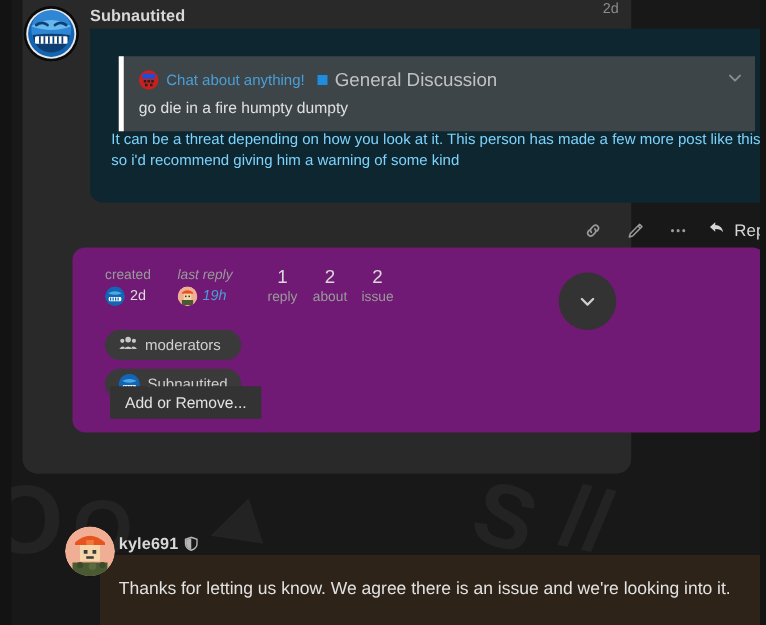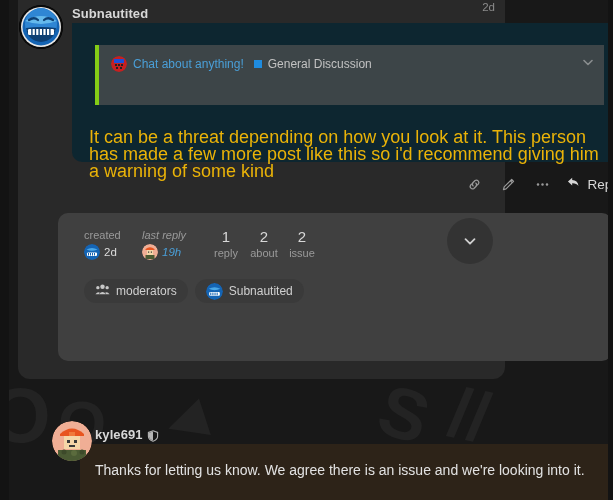--- a/index.html
+++ b/index.html
@@ -99,21 +99,21 @@
     background: #0d2630;
     border-radius: 0 0 10px 10px;
   }
 
   
   .quote {
     position: absolute;
     left: 23px; top: 22px;
     width: 509px; height: 60px;
     background: #3d4548;
-    border-left: 4px solid #84cc16;
+    border-left: 4px solid #ffffff;
   }
   .quote-head {
     position: absolute;
     left: 12px; top: 10px;
     right: 28px;
     height: 18px;
     display: flex;
     align-items: center;
     gap: 6px;
   }
@@ -129,44 +129,44 @@
     white-space: nowrap;
   }
   .cat-square {
     width: 8px; height: 8px;
     background: #1f8ce0;
     display: inline-block;
     flex: 0 0 auto;
     margin-left: 4px;
   }
   .cat-name {
-    font-size: 12px;
+    font-size: 15px;
     color: #c2c2c2;
     white-space: nowrap;
   }
   .quote-chevron {
     position: absolute;
     right: 9px; top: 10px;
     width: 14px; height: 14px;
     opacity: 0.55;
   }
   .quote-text {
     position: absolute;
     left: 12px; top: 34px;
     font-size: 12.5px;
     color: #e0e0e0;
   }
 
   .post1-text {
     position: absolute;
-    left: 17px; top: 106px;
+    left: 17px; top: 80px;
     width: 520px;
-    font-size: 18px;
+    font-size: 12px;
     line-height: 17px;
-    color: #eab308;
+    color: #7dd3fc;
   }
 
   
   .actions {
     position: absolute;
     left: 54px; top: 170px;
     width: 554px;
     height: 30px;
   }
   .act {
@@ -186,23 +186,23 @@
     height: 28px;
     display: flex; align-items: center; gap: 6px;
     color: #d6d6d6;
     font-size: 13.5px;
     padding-right: 4px;
   }
 
   
   .topicmap {
     position: absolute;
-    left: 40px; top: 213px;
+    left: 40px; top: 198px;
     width: 554px; height: 148px;
-    background: #404040;
+    background: #701a75;
     border-radius: 10px;
   }
   .stats {
     position: absolute;
     left: 26px; top: 16px;
     display: flex;
     align-items: flex-start;
     gap: 0;
   }
   .stat {
@@ -221,20 +221,21 @@
   .stat-date.link { color: #4a9fd8; }
   .stat-num { width: 38px; align-items: center; }
   .num-big { font-size: 15px; color: #d8d8d8; line-height: 16px; margin-bottom: 2px; }
   .num-lbl { font-size: 11px; color: #9a9a9a; }
 
   .participants {
     position: absolute;
     left: 26px; top: 66px;
     display: flex;
     gap: 7px;
+    flex-direction: column;
   }
   .pill {
     display: flex; align-items: center; gap: 6px;
     height: 24px;
     padding: 0 11px;
     border-radius: 12px;
     background: #3a3a3a;
     font-size: 12px;
     color: #d0d0d0;
   }
@@ -341,20 +342,21 @@
           </span>
           <span class="quote-title">Chat about anything!</span>
           <span class="cat-square"></span>
           <span class="cat-name">General Discussion</span>
         </div>
         <span class="quote-chevron">
           <svg viewBox="0 0 14 14" width="14" height="14" fill="none" stroke="#c8c8c8" stroke-width="1.6" stroke-linecap="round" stroke-linejoin="round">
             <path d="M3 5.5 L7 9.5 L11 5.5"></path>
           </svg>
         </span>
+        <div class="quote-text">go die in a fire humpty dumpty</div>
       </div>
 
       <div class="post1-text">It can be a threat depending on how you look at it. This person has made a few more post like this so i'd recommend giving him a warning of some kind</div>
     </div>
 
     <span class="post-time">2d</span>
 
     <div class="actions">
       <span class="act act-link">
         <svg viewBox="0 0 16 16" width="15" height="15" fill="none" stroke="currentColor" stroke-width="1.4" stroke-linecap="round">
@@ -464,20 +466,21 @@
               <rect x="4" y="9" width="1" height="2.5" fill="#1464b4"></rect>
               <rect x="6" y="9" width="1" height="2.5" fill="#1464b4"></rect>
               <rect x="8" y="9" width="1" height="2.5" fill="#1464b4"></rect>
               <rect x="10" y="9" width="1" height="2.5" fill="#1464b4"></rect>
             </svg>
           </span>
           <span>Subnautited</span>
         </span>
       </div>
 
+      <button class="add-remove">Add or Remove...</button>
     </div>
 
     <div class="expand-btn">
       <svg viewBox="0 0 20 20" width="18" height="18" fill="none" stroke="currentColor" stroke-width="2" stroke-linecap="round" stroke-linejoin="round">
         <path d="M5 8 L10 13 L15 8"></path>
       </svg>
     </div>
   </div>
 
   <div class="post2">

